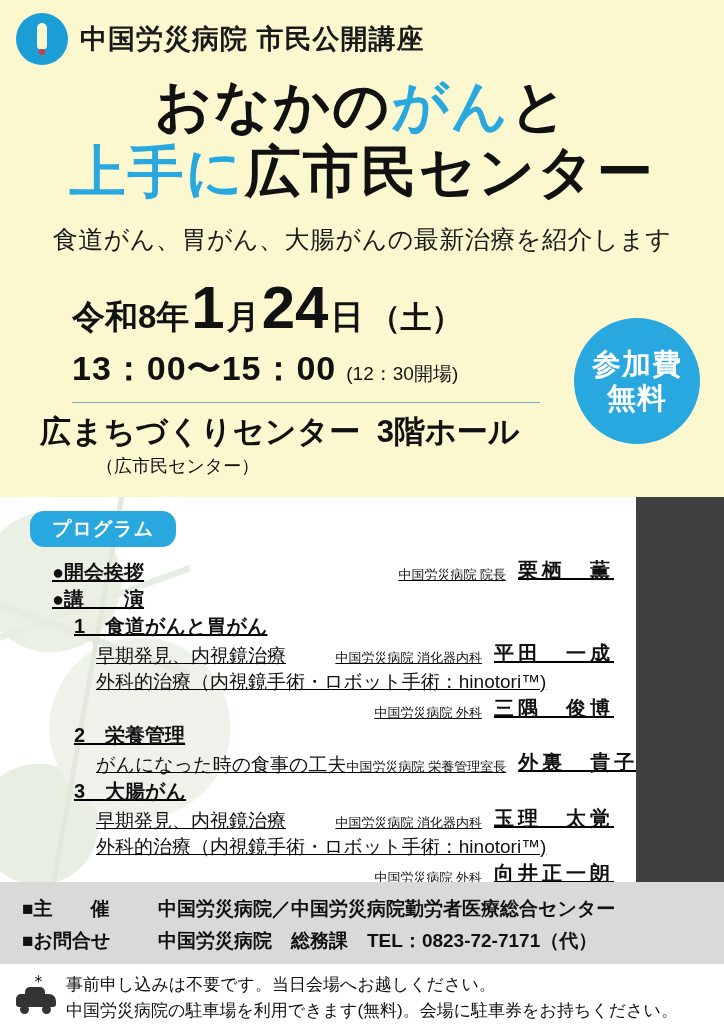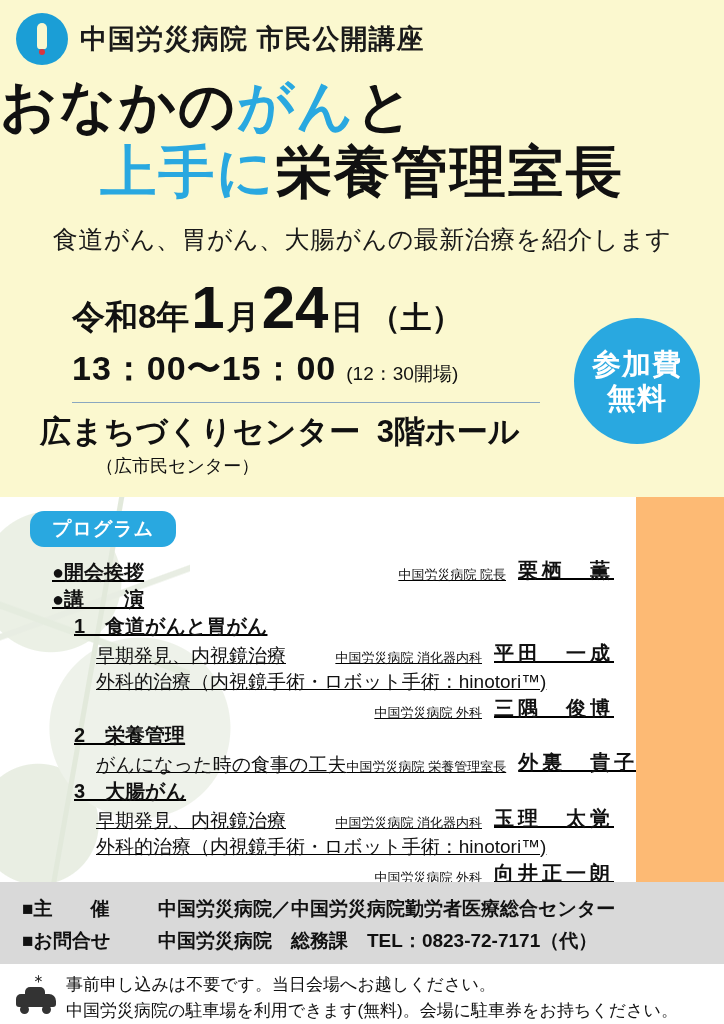--- a/index.html
+++ b/index.html
@@ -5,21 +5,21 @@
   * { box-sizing: border-box; margin: 0; padding: 0; }
   html, body {
     width: 724px; height: 1024px;
     font-family: "Liberation Sans", sans-serif;
     background: #ffffff;
     overflow: hidden;
   }
   .poster {
     position: relative;
     width: 724px; height: 1024px;
-    background: #fdba74;
+    background: #404040;
   }
 
   
   .header {
     position: relative;
     width: 724px;
     height: 497px;
     background: #fbf8cf;
     padding: 10px 0 0 0;
     overflow: hidden;
@@ -57,20 +57,21 @@
   }
   .org-name {
     font-size: 27px;
     font-weight: bold;
     color: #1a1a1a;
     letter-spacing: 1px;
     white-space: nowrap;
   }
 
   .title-line1 {
+    text-align: center;
     font-size: 56px;
     font-weight: bold;
     letter-spacing: 2px;
     line-height: 1.15;
     color: #111111;
     margin-top: 6px;
   }
   .title-line2 {
     text-align: center;
     font-size: 56px;
@@ -321,21 +322,21 @@
 
     <div class="org-row">
       <div class="logo"></div>
       <div class="org-name">中国労災病院 市民公開講座</div>
     </div>
 
     <div class="title-line1">
       <span>おなかの</span><span class="hl">がん</span><span>と</span>
     </div>
     <div class="title-line2">
-      <span class="hl">上手に</span><span>栄養管理室長</span>
+      <span class="hl">上手に</span><span>広市民センター</span>
     </div>
 
     <div class="subtitle">食道がん、胃がん、大腸がんの最新治療を紹介します</div>
 
     <div class="datebox">
       <div class="date-main">
         <span class="d-era">令和8年</span>
         <span class="d-num-big">1</span>
         <span class="d-unit">月</span>
         <span class="d-num-big">24</span>

